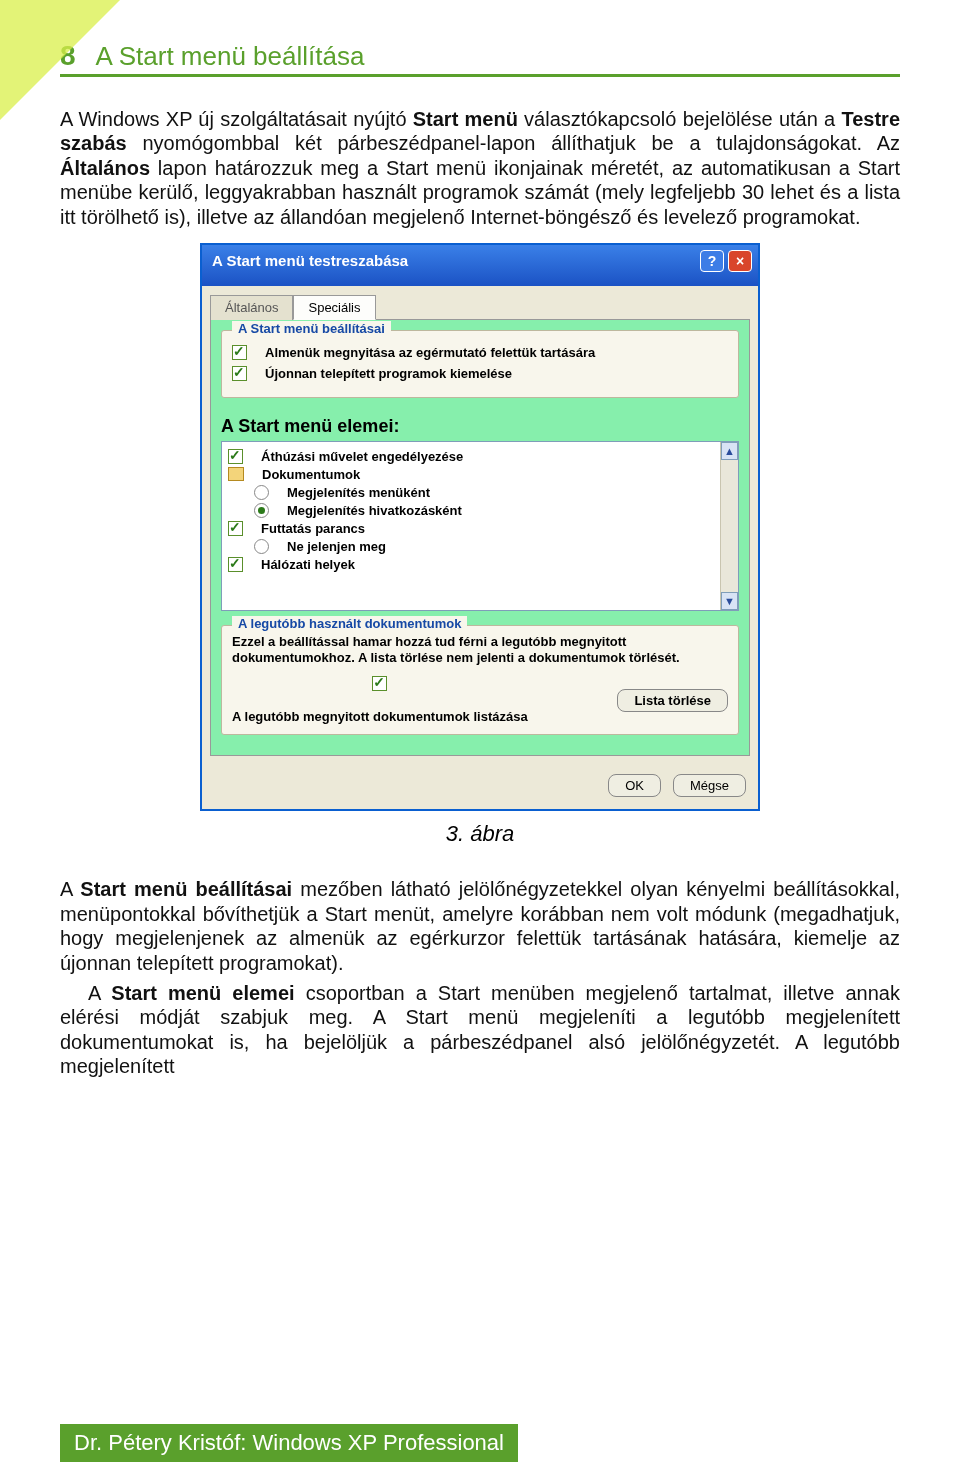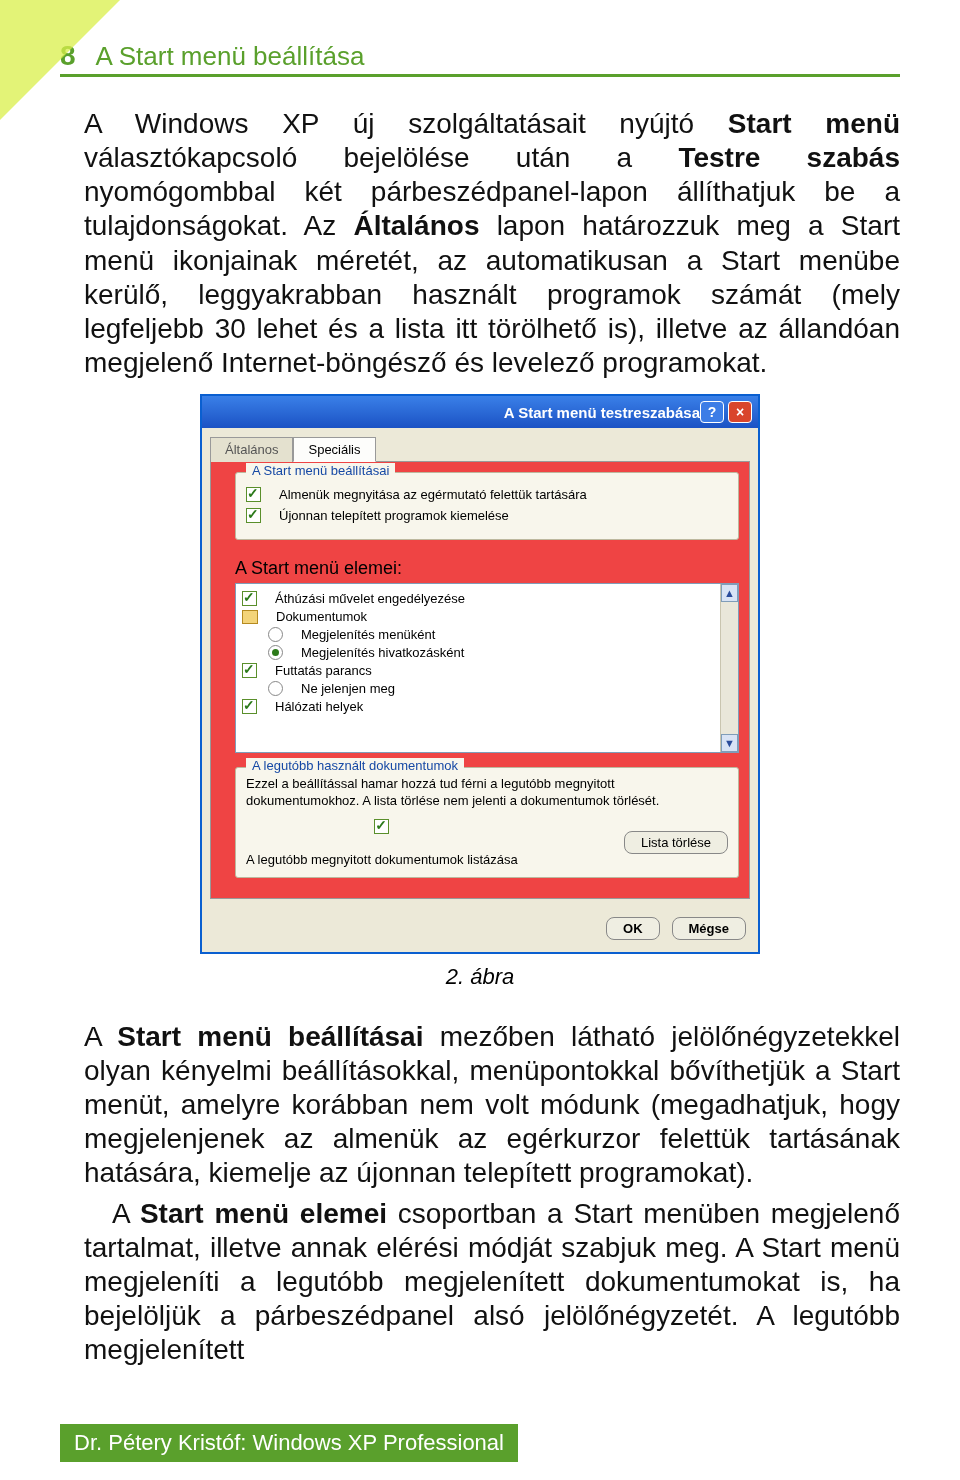--- a/index.html
+++ b/index.html
@@ -35,25 +35,24 @@
     font-size: 28px;
     color: #5aa02c;
     font-weight: bold;
   }
   .header-title {
     font-size: 26px;
     color: #5aa02c;
   }
   .body-text {
     margin-top: 30px;
-    font-size: 28px;
+    font-size: 20px;
     color: #111;
     text-align: justify;
     line-height: 1.22;
-    margin-left: 24px;
   }
   .body-text p { margin: 0 0 6px 0; }
   .body-text b { font-weight: bold; }
   .caption {
     text-align: center;
     font-style: italic;
     font-size: 22px;
     margin: 8px 0 2px 0;
   }
   .footer-bar {
@@ -78,22 +77,22 @@
     background: #ece9d8;
     font-family: Tahoma, Arial, sans-serif;
     font-size: 14px;
     color: #000;
   }
   .titlebar {
     background: linear-gradient(#3a80e8,#1b52c4);
     color: #fff;
     display: flex;
     align-items: center;
-    justify-content: flex-end;
-    padding: 5px 6px 5px 10px;
+    justify-content: space-between;
+    padding: 5px 6px 14px 10px;
     font-weight: bold;
     font-size: 15px;
   }
   .titlebar .btns { display:flex; gap:4px; }
   .tbtn {
     width: 24px; height: 22px;
     border: 1px solid #fff;
     border-radius: 4px;
     display:flex; align-items:center; justify-content:center;
     font-weight:bold; font-size:14px;
@@ -116,23 +115,24 @@
     top:1px;
   }
   .tab.active {
     background:#fdfdfb;
     border-bottom:1px solid #fdfdfb;
     z-index:2;
   }
   .tab.inactive { background:#e4e1cf; color:#555; }
   .panel {
     margin:0 8px 8px 8px;
-    background:#ef4444;
+    background:#86efac;
     border:1px solid #999;
-    padding:10px 10px 8px 24px;
+    padding:10px 10px 8px 10px;
+    font-weight:bold;
   }
   .group {
     border:1px solid #bdb89e;
     border-radius:3px;
     padding:8px 10px 10px 10px;
     margin-bottom:12px;
     position:relative;
     background:#f8f6ec;
   }
   .group-title {
@@ -215,21 +215,20 @@
     padding:3px 16px;
     font-size:13px;
     border-radius:8px;
   }
   .footer-btns {
     display:flex;
     justify-content:flex-end;
     gap:12px;
     padding:10px 12px 12px 0;
     background:#ece9d8;
-    font-weight:bold;
   }
 </style>
 </head>
 <body>
 
 <div class="page">
   <div class="corner-decor"></div>
 
   <div class="header-row">
     <span class="page-number">8</span>
@@ -323,21 +322,21 @@
 
       </div>
 
       <div class="footer-btns">
         <span class="btn">OK</span>
         <span class="btn">Mégse</span>
       </div>
     </div>
   </div>
 
-  <div class="caption">2. ábra</div>
+  <div class="caption">3. ábra</div>
 
   <div class="body-text">
     <p>
       <span>A </span><b>Start menü beállításai</b><span> mezőben látható jelölőnégyzetekkel olyan kényelmi beállításokkal, menüpontokkal bővíthetjük a Start menüt, amelyre korábban nem volt módunk (megadhatjuk, hogy megjelenjenek az almenük az egérkurzor felettük tartásának hatására, kiemelje az újonnan telepített programokat).</span>
     </p>
     <p style="text-indent:28px;">
       <span>A </span><b>Start menü elemei</b><span> csoportban a Start menüben megjelenő tartalmat, illetve annak elérési módját szabjuk meg. A Start menü megjeleníti a legutóbb megjelenített dokumentumokat is, ha bejelöljük a párbeszédpanel alsó jelölőnégyzetét. A legutóbb megjelenített</span>
     </p>
   </div>
 

